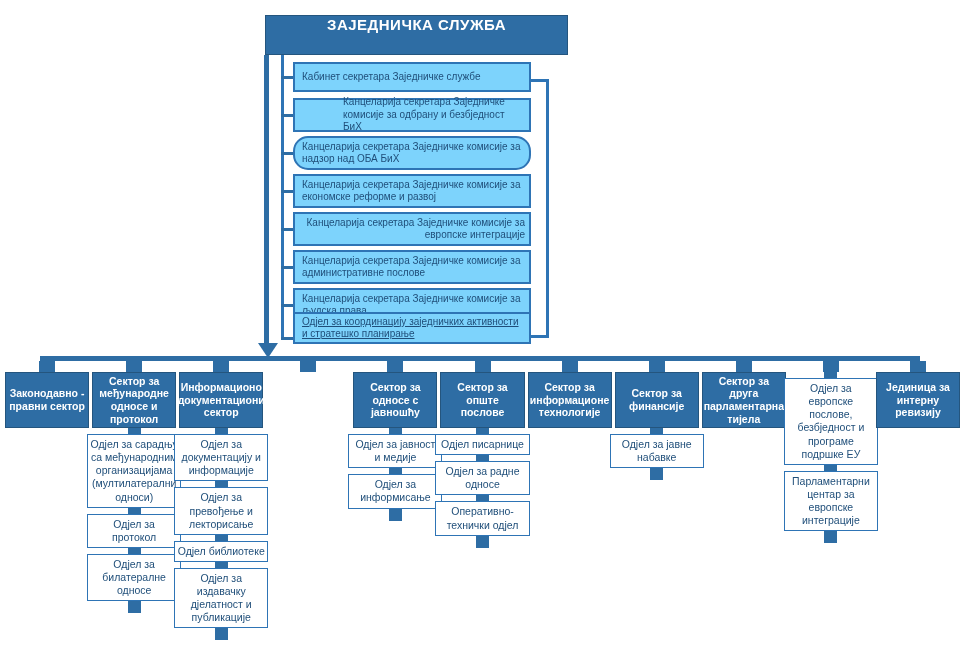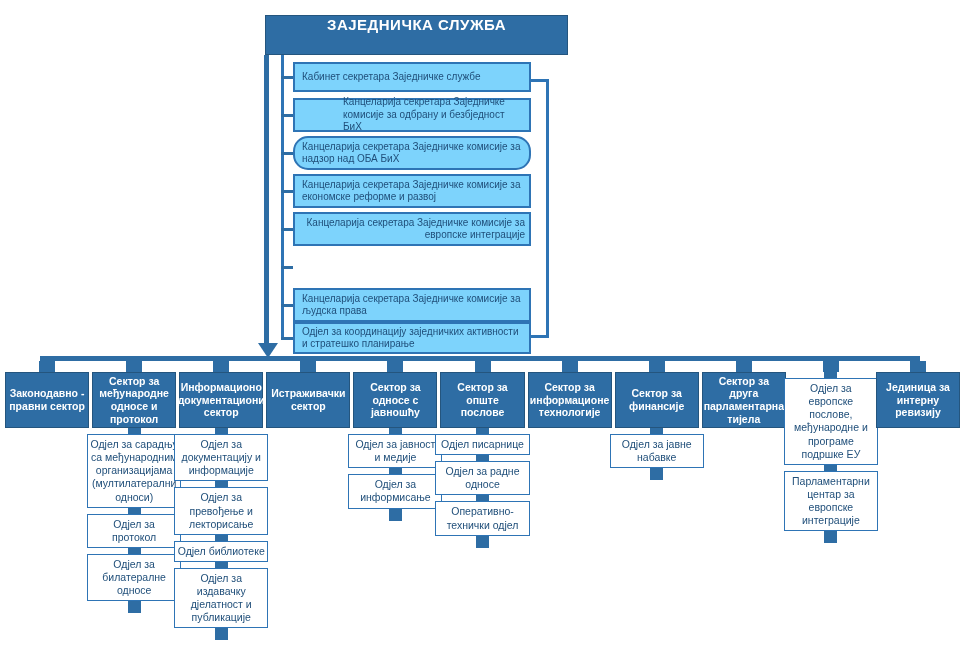--- a/index.html
+++ b/index.html
@@ -74,24 +74,27 @@
     </div>
   <div class="office-box" style="top:136px;height:34px;border-radius:15px;">
       <span>Канцеларија секретара Заједничке комисије за надзор над ОБА БиХ</span>
     </div>
   <div class="office-box" style="top:174px;height:34px;align-items:center;">
       <span>Канцеларија секретара Заједничке комисије за економске реформе и развој</span>
     </div>
   <div class="office-box" style="top:212px;height:34px;text-align:right;">
       <span>Канцеларија секретара Заједничке комисије за европске интеграције</span>
     </div>
+  <div class="office-box" style="top:250px;height:34px;">
+      <span>Канцеларија секретара Заједничке комисије за административне послове</span>
+    </div>
   <div class="office-box" style="top:288px;height:34px;">
       <span>Канцеларија секретара Заједничке комисије за људска права</span>
     </div>
-  <div class="office-box" style="top:322px;height:32px;">
+  <div class="office-box" style="top:312px;height:32px;text-decoration:underline;">
       <span>Одјел за координацију заједничких активности и стратешко планирање</span>
     </div>
 
   <div class="hline"></div>
 
   <div class="sector-row">
 
     <div class="col">
       <div class="stub-top"></div>
       <div class="sector-box">Законодавно - правни сектор</div>
@@ -118,21 +121,20 @@
       <div class="child-box">Одјел за превођење и лекторисање</div>
       <div class="cstub"></div>
       <div class="child-box">Одјел библиотеке</div>
       <div class="cstub"></div>
       <div class="child-box">Одјел за издавачку дјелатност и публикације</div>
       <div class="cstub dangle"></div>
     </div>
 
     <div class="col">
       <div class="stub-top"></div>
-      <div class="sector-box">Истраживачки сектор</div>
     </div>
 
     <div class="col">
       <div class="stub-top"></div>
       <div class="sector-box">Сектор за односе с јавношћу</div>
       <div class="cstub"></div>
       <div class="child-box">Одјел за јавност и медије</div>
       <div class="cstub"></div>
       <div class="child-box">Одјел за информисање</div>
       <div class="cstub dangle"></div>
@@ -164,21 +166,21 @@
     </div>
 
     <div class="col">
       <div class="stub-top"></div>
       <div class="sector-box">Сектор за друга парламентарна тијела</div>
     </div>
 
     <div class="col">
       <div class="stub-top"></div>
       <div class="cstub"></div>
-      <div class="child-box">Одјел за европске послове, међународне и програме подршке ЕУ</div>
+      <div class="child-box">Одјел за европске послове, безбједност и програме подршке ЕУ</div>
       <div class="cstub"></div>
       <div class="child-box">Парламентарни центар за европске интеграције</div>
       <div class="cstub dangle"></div>
     </div>
 
     <div class="col">
       <div class="stub-top"></div>
       <div class="sector-box">Јединица за интерну ревизију</div>
     </div>
 

